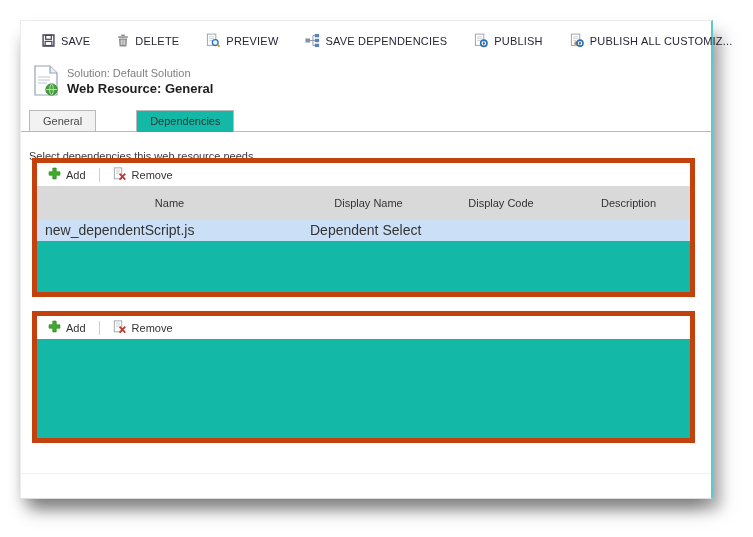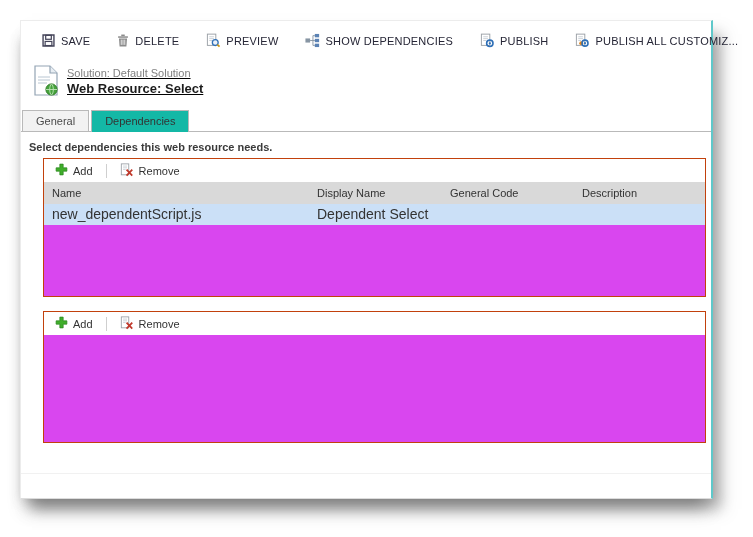--- a/index.html
+++ b/index.html
@@ -19,48 +19,48 @@
 
   
   .cmdbar { position: absolute; left: 20px; top: 12px; right: 10px;
     display: flex; align-items: center; gap: 26px; text-align: center; }
   .cmd { display: flex; align-items: center; gap: 5px; cursor: pointer;
     font-size: 11px; color: #262636; letter-spacing: .2px; white-space: nowrap; }
   .cmd svg { display: block; }
 
   
   .titleblock { position: absolute; left: 12px; top: 44px; display: flex; align-items: flex-start; gap: 8px; }
-  .titleblock .txt { padding-top: 2px; text-decoration: underline; }
+  .titleblock .txt { padding-top: 2px; }
   .solution { font-size: 11px; color: #808080; margin-bottom: 2px; }
   .restitle { font-size: 13px; font-weight: bold; color: #1d1d1d; }
 
   
   .tabstrip { position: absolute; left: 0; top: 89px; width: 100%; height: 22px;
-    border-bottom: 1px solid #b9b9b9; padding-left: 1px; display: flex; align-items: flex-end; }
+    border-bottom: 1px solid #b9b9b9; padding-left: 8px; display: flex; align-items: flex-end; gap: 38px; }
   .tab { height: 21px; line-height: 20px; padding: 0 13px; font-size: 11px; color: #4a4a4a;
     border: 1px solid #b9b9b9; border-bottom: none; background: #f2f2f2;
     margin-right: 2px; cursor: pointer; position: relative; }
   .tab.active { background: #14b8a6; height: 22px; margin-bottom: -1px; z-index: 2; color: #333; }
 
-  .instruction { position: absolute; left: 8px; top: 120px; font-size: 11px; color: #3a3a3a; font-weight: bold; }
-
-  
-  .gridbox { position: absolute; left: 22px; width: 663px; background: #d946ef;
-    border: 1px solid #c2410c; overflow: hidden; }
+  .instruction { position: absolute; left: 8px; top: 129px; font-size: 11px; color: #3a3a3a; }
+
+  
+  .gridbox { position: absolute; left: 11px; width: 663px; background: #14b8a6;
+    border: 5px solid #c2410c; overflow: hidden; }
   .gridbox.g1 { top: 137px; height: 139px; }
   .gridbox.g2 { top: 290px; height: 132px; }
 
   .gridtools { height: 23px; display: flex; align-items: center; padding: 0 7px; background: #fff; }
   .tool { display: flex; align-items: center; gap: 5px; font-size: 11px; color: #333;
     cursor: pointer; padding: 2px 4px; }
   .toolsep { width: 1px; height: 14px; background: #cfcfcf; margin: 0 9px; }
 
   table.grid { width: 100%; border-collapse: collapse; table-layout: fixed; }
-  table.grid th { background: #d9d9d9; font-weight: normal; text-align: left; font-size: 11px;
-    color: #333; padding: 2px 8px; height: 22px; cursor: pointer; overflow: hidden; white-space: nowrap; }
+  table.grid th { background: #d9d9d9; font-weight: normal; text-align: center; font-size: 11px;
+    color: #333; padding: 2px 8px; height: 34px; cursor: pointer; overflow: hidden; white-space: nowrap; }
   table.grid td { font-size: 14px; color: #333; padding: 2px 8px; height: 18px;
     border-bottom: 1px solid #f0f0f0; overflow: hidden; white-space: nowrap; }
   table.grid tr.selected td { background: #cbe0f7; border-bottom-color: #cbe0f7; }
   table.grid tr { cursor: pointer; }
 
   .footline { position: absolute; left: 0; top: 452px; width: 100%; border-top: 1px solid #f1f1f1; }
 </style>
 </head>
 <body>
 
@@ -103,21 +103,21 @@
       <div class="cmd">
         <span>
             <svg width="16" height="15" viewBox="0 0 16 16">
               <path d="M6 8h3 M9 2.8v10.4 M9 2.8h2 M9 8h2 M9 13.2h2" stroke="#8795a3" stroke-width="1"></path>
               <rect x="1" y="5.8" width="5" height="4.4" fill="#8795a3"></rect>
               <rect x="11" y="1" width="4.6" height="3.6" fill="#5b82b4"></rect>
               <rect x="11" y="6.2" width="4.6" height="3.6" fill="#5b82b4"></rect>
               <rect x="11" y="11.4" width="4.6" height="3.6" fill="#5b82b4"></rect>
             </svg>
           </span>
-        <span>SHOW DEPENDENCIES</span>
+        <span>SAVE DEPENDENCIES</span>
       </div>
       <div class="cmd">
         <span>
             <svg width="16" height="15" viewBox="0 0 16 16">
               <rect x="2" y="1.2" width="9" height="12" fill="#ffffff" stroke="#9aa0a6"></rect>
               <path d="M4 4h5 M4 6h5 M4 8h3" stroke="#c3cad1" stroke-width="0.9"></path>
               <circle cx="11" cy="11" r="3.4" fill="none" stroke="#2e6fb7" stroke-width="1.7"></circle>
               <circle cx="11" cy="11" r="1.2" fill="#2e6fb7"></circle>
             </svg>
           </span>
@@ -140,21 +140,21 @@
     <div class="titleblock">
       <span><svg width="26" height="32" viewBox="0 0 26 32">
             <path d="M2 1h15l7 7v22H2z" fill="#ffffff" stroke="#93a4b4" stroke-width="1.2"></path>
             <path d="M17 1v7h7" fill="#e8eef3" stroke="#93a4b4" stroke-width="1.2"></path>
             <path d="M5 12h12 M5 15h12 M5 18h9" stroke="#b9c6d2" stroke-width="1"></path>
             <circle cx="18.5" cy="24.5" r="5.6" fill="#46a33c" stroke="#2f7d28" stroke-width="1"></circle>
             <path d="M13 24.5h11 M18.5 19c2.4 1.6 2.4 9.4 0 11 M18.5 19c-2.4 1.6-2.4 9.4 0 11" stroke="#bfe3ba" stroke-width="0.9" fill="none"></path>
           </svg></span>
       <div class="txt">
         <div class="solution">Solution: Default Solution</div>
-        <div class="restitle">Web Resource: Select</div>
+        <div class="restitle">Web Resource: General</div>
       </div>
     </div>
 
     <div class="tabstrip">
       <div class="tab">General</div>
       <div class="tab active">Dependencies</div>
     </div>
 
     <div class="instruction">Select dependencies this web resource needs.</div>
 
@@ -174,21 +174,21 @@
                 <path d="M7.5 7.5l6.5 7 M14 7.5l-6.5 7" stroke="#c0392b" stroke-width="2"></path>
               </svg></span>
           <span>Remove</span>
         </div>
       </div>
       <table class="grid">
         <thead>
             <tr>
               <th style="width: 265px;">Name</th>
               <th style="width: 133px;">Display Name</th>
-              <th style="width: 132px;">General Code</th>
+              <th style="width: 132px;">Display Code</th>
               <th>Description</th>
             </tr>
           </thead>
         <tbody>
             <tr class="selected">
               <td>new_dependentScript.js</td>
               <td>Dependent Select</td>
               <td></td>
               <td></td>
             </tr>

